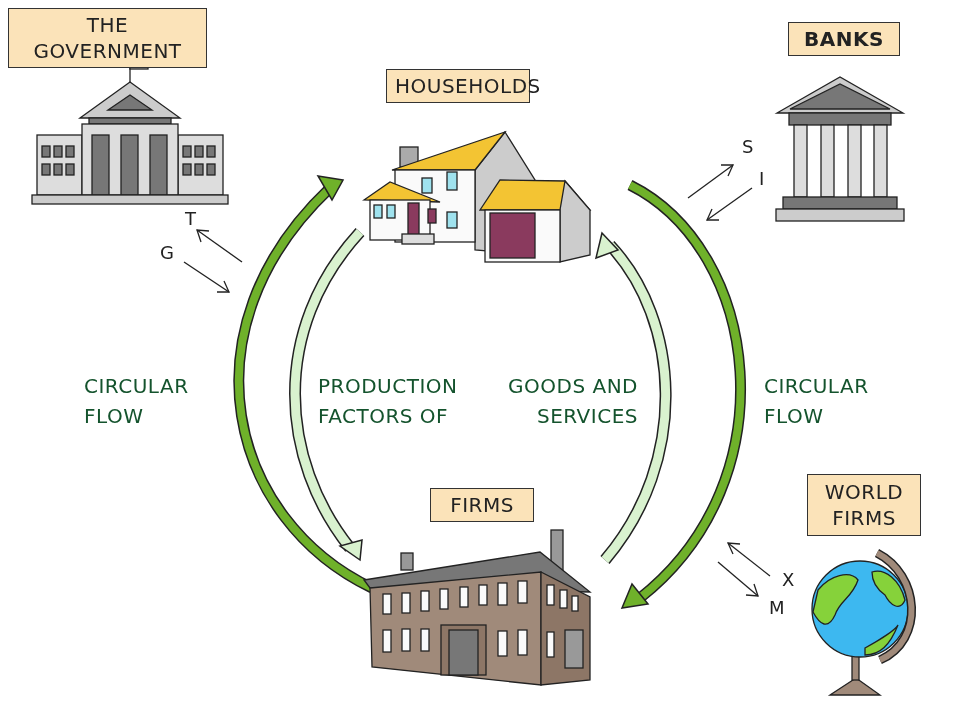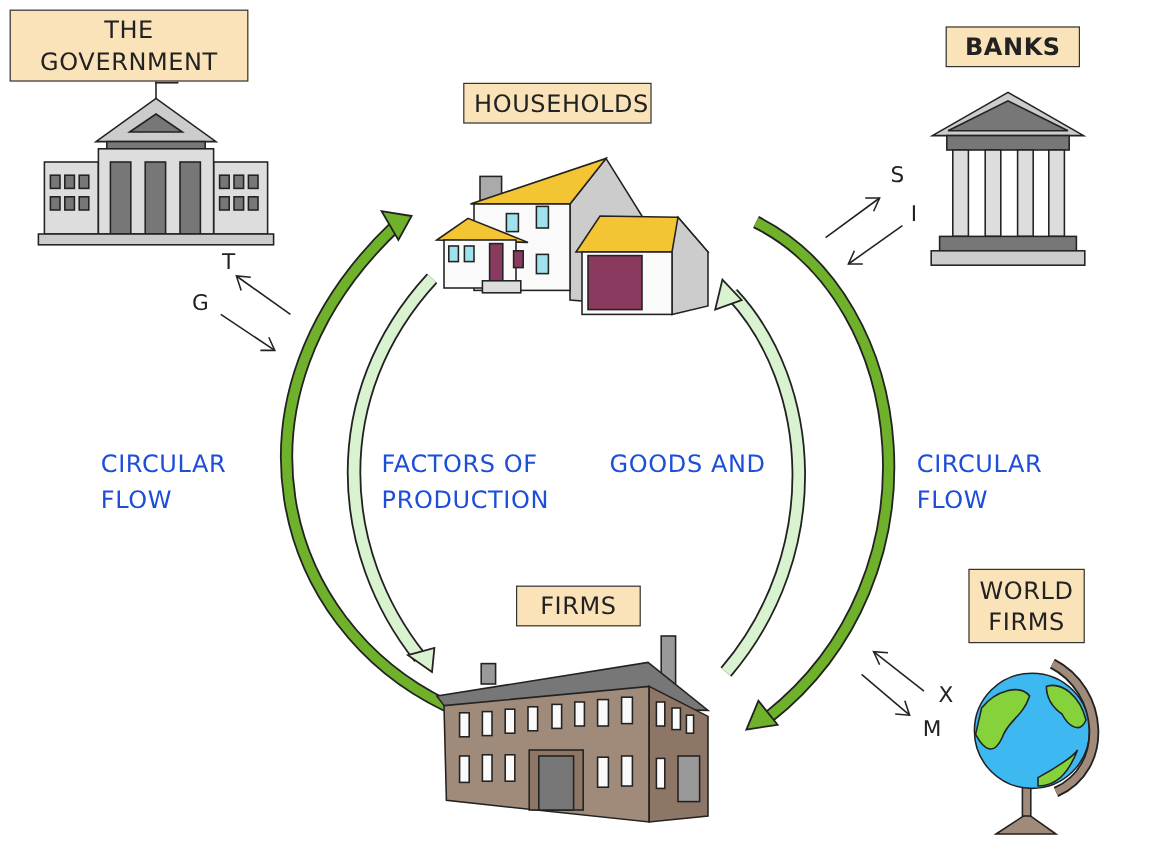--- a/index.html
+++ b/index.html
@@ -1,18 +1,18 @@
 <!DOCTYPE html>
 <html><head>
 <meta charset="utf-8">
 <style>
   html,body{margin:0;padding:0;background:#fff;}
   body{width:960px;height:703px;position:relative;overflow:hidden;font-family:"DejaVu Sans",sans-serif;}
   .lbl{position:absolute;background:#fbe3b9;border:1.5px solid #333;color:#222;font-size:20px;letter-spacing:0.5px;text-align:center;line-height:26px;padding:3px 8px;box-sizing:border-box;}
-  .txt{position:absolute;color:#1d4ed8;font-size:20px;letter-spacing:0.5px;line-height:30px;}
+  .txt{position:absolute;color:#14532d;font-size:20px;letter-spacing:0.5px;line-height:30px;}
   .sm{position:absolute;color:#222;font-size:18px;}
   svg.main{position:absolute;left:0;top:0;}
 </style>
 </head>
 <body>
 
 <svg class="main" width="960" height="703" viewBox="0 0 960 703">
 
   <g>
     <path d="M372,588 C230,520 180,330 330,188" fill="none" stroke="#222" stroke-width="11"></path>
@@ -155,42 +155,43 @@
     <circle cx="860" cy="609" r="48" fill="#3db8f0"></circle>
     <path d="M818,590 C830,575 850,570 858,580 C852,598 840,600 835,615 C828,630 820,625 813,612 Z" fill="#86d23a"></path>
     <path d="M872,572 C885,568 900,580 905,600 C900,612 890,605 885,595 C878,590 872,582 872,572 Z" fill="#86d23a"></path>
     <path d="M865,648 C880,640 895,630 898,625 C890,645 880,655 865,655 Z" fill="#86d23a"></path>
     <path d="M877,553 C920,575 925,640 880,660" fill="none" stroke="#222" stroke-width="9"></path>
     <path d="M877,553 C920,575 925,640 880,660" fill="none" stroke="#a08a7a" stroke-width="6"></path>
   </g>
 </svg>
 
 <div class="lbl" style="left:8px;top:8px;width:199px;">THE GOVERNMENT</div>
-<div class="lbl" style="left:386px;top:69px;width:157px;">HOUSEHOLDS</div>
+<div class="lbl" style="left:386px;top:69px;width:144px;">HOUSEHOLDS</div>
 <div class="lbl" style="left:788px;top:22px;width:112px;font-weight:bold;">BANKS</div>
 <div class="lbl" style="left:430px;top:488px;width:104px;">FIRMS</div>
-<div class="lbl" style="left:807px;top:474px;width:97px;padding:4px;">
+<div class="lbl" style="left:807px;top:474px;width:114px;padding:4px;">
   <div>WORLD</div>
   <div>FIRMS</div>
 </div>
 
 <div class="txt" style="left:84px;top:371px;">
   <div>CIRCULAR</div>
   <div>FLOW</div>
 </div>
 <div class="txt" style="left:764px;top:371px;">
   <div>CIRCULAR</div>
   <div>FLOW</div>
 </div>
 <div class="txt" style="left:318px;top:371px;">
+  <div>PRODUCTION</div>
   <div>FACTORS OF</div>
-  <div>PRODUCTION</div>
 </div>
 <div class="txt" style="left:492px;top:371px;text-align:right;width:146px;">
   <div>GOODS AND</div>
+  <div>SERVICES</div>
 </div>
 
 <div class="sm" style="left:185px;top:208px;">T</div>
 <div class="sm" style="left:160px;top:242px;">G</div>
 <div class="sm" style="left:742px;top:136px;">S</div>
 <div class="sm" style="left:759px;top:168px;">I</div>
 <div class="sm" style="left:782px;top:569px;">X</div>
 <div class="sm" style="left:769px;top:597px;">M</div>
 
 </body></html>

